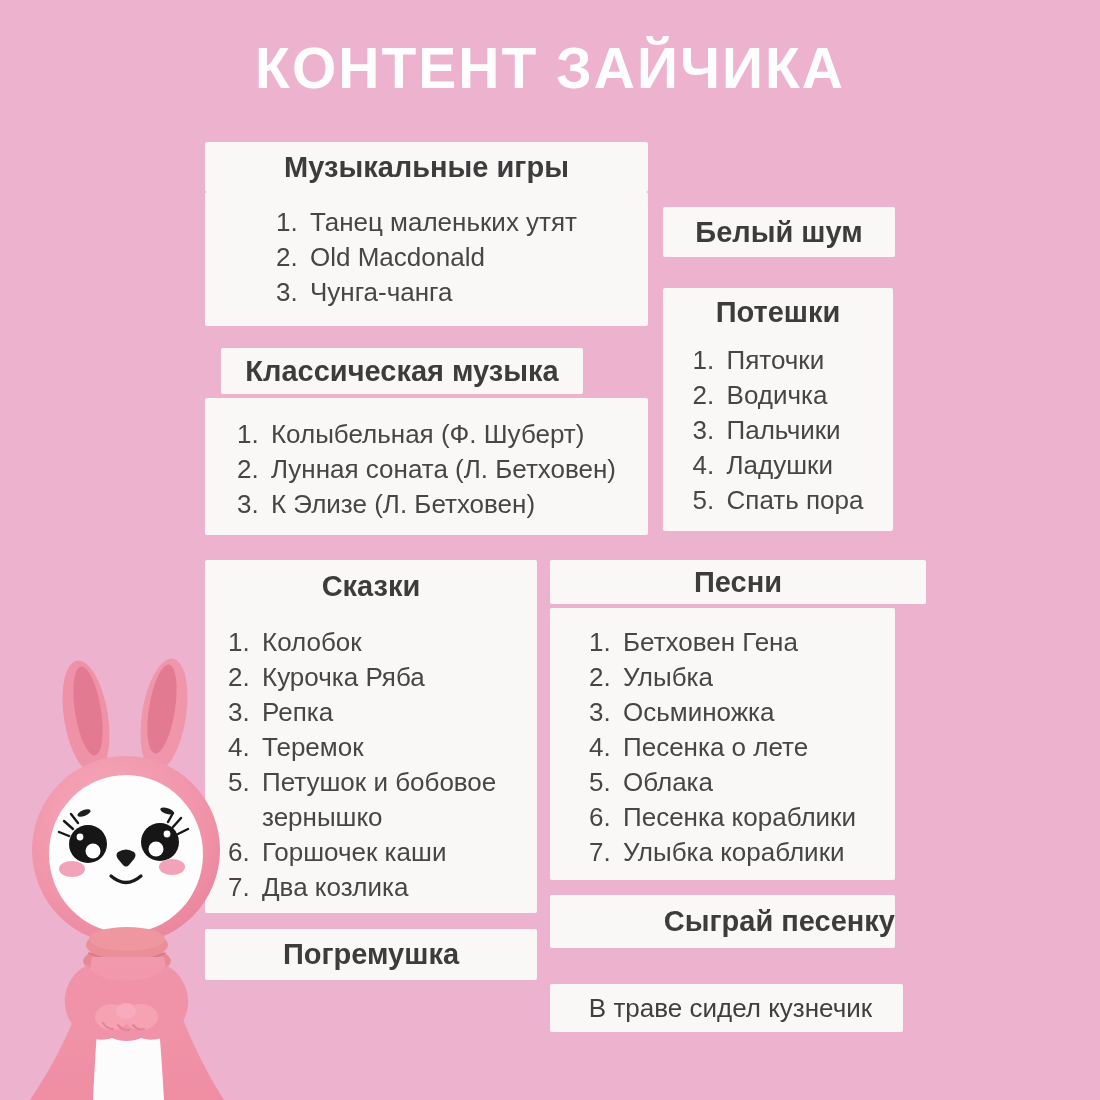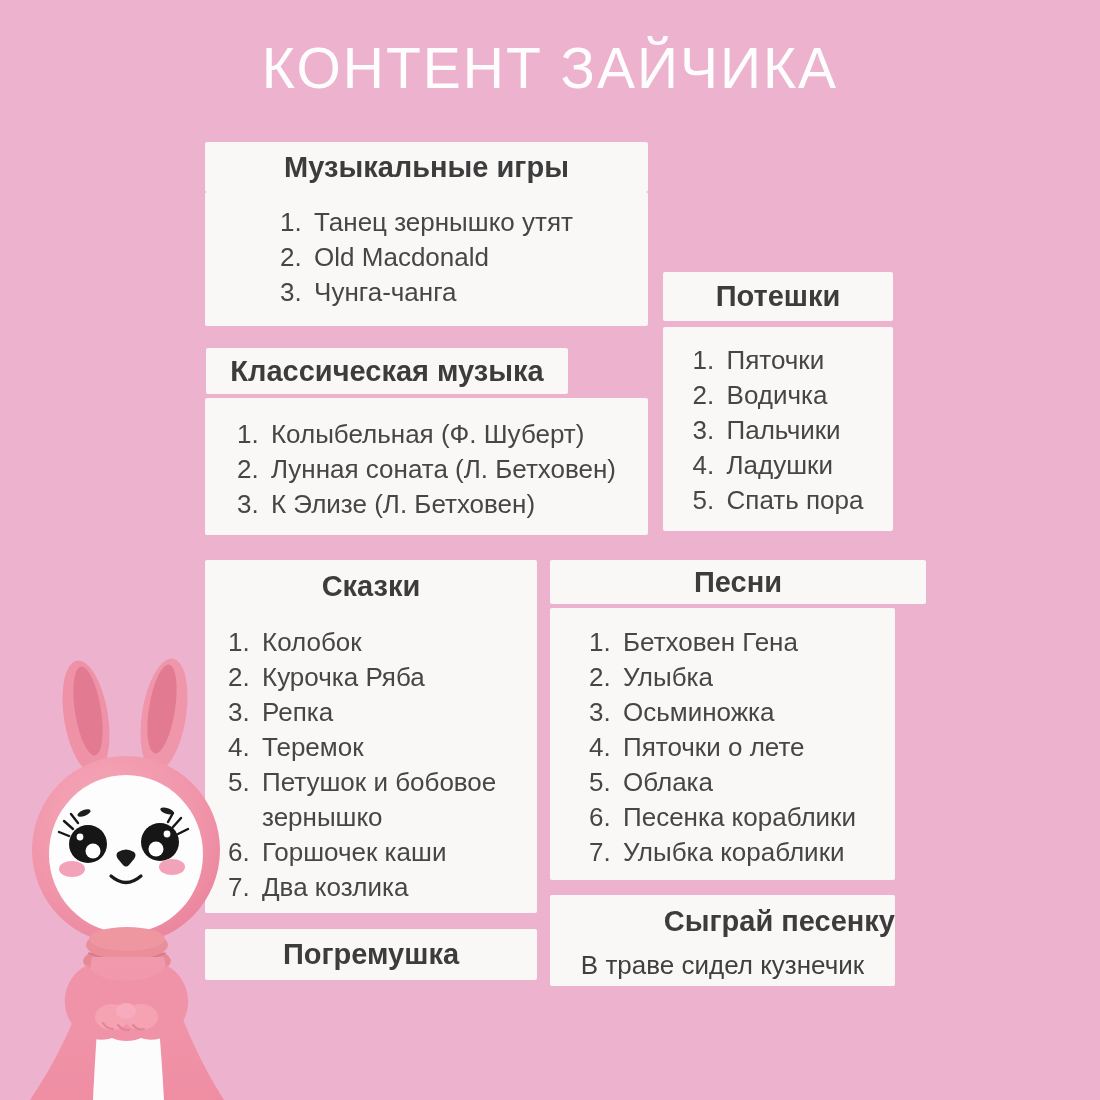--- a/index.html
+++ b/index.html
@@ -1,21 +1,21 @@
 <!DOCTYPE html>
 <html lang="ru"><head>
 <meta charset="utf-8">
 <style>
   html,body{margin:0;padding:0;}
   body{font-family:"Liberation Sans","DejaVu Sans",sans-serif;}
   #stage{position:relative;width:1100px;height:1100px;background:#edb2cd;overflow:hidden;}
 
   .page-title{
     position:absolute;top:36px;left:0;width:1100px;height:64px;
-    text-align:center;font-size:57px;font-weight:400;letter-spacing:2px;
+    text-align:center;font-size:57px;font-weight:700;letter-spacing:2px;
     color:#fdfdfe;line-height:64px;
   }
 
   .hdr{
     position:absolute;background:#faf8f7;border-radius:2px;
     display:flex;align-items:center;justify-content:center;
     font-size:29px;font-weight:700;color:#3c3c3c;
   }
   .bod{
     position:absolute;background:#faf8f7;border-radius:2px;
@@ -25,67 +25,70 @@
   .bod ol{list-style:none;margin:0;padding:0;display:inline-block;}
   .bod li{display:flex;font-size:26px;line-height:35px;white-space:nowrap;color:#464646;}
   .bod li .num{flex:none;width:34px;}
   .single-line{font-size:26px;align-items:center;color:#3f3f3f;}
 
   
   #mg-header      {left:205px;top:142px;width:443px;height:50px;}
   #mg-body        {left:205px;top:192px;width:443px;height:134px;}
   #mg-body ol     {padding-top:13px;}
   #wn-header      {left:663px;top:207px;width:232px;height:50px;}
-  #pt-header      {left:663px;top:272px;width:230px;height:49px;text-align:right;}
+  #pt-header      {left:663px;top:288px;width:230px;height:49px;text-align:right;}
   #pt-body        {left:663px;top:327px;width:230px;height:204px;}
   #pt-body ol     {padding-top:16px;}
-  #cm-header      {left:206px;top:348px;width:362px;height:46px;}
+  #cm-header      {left:221px;top:348px;width:362px;height:46px;}
   #cm-body        {left:205px;top:398px;width:443px;height:137px;}
   #cm-body ol     {padding-top:19px;}
   #ft-header      {left:205px;top:560px;width:332px;height:52px;}
   #ft-body        {left:205px;top:608px;width:332px;height:305px;}
   #ft-body ol     {padding-top:17px;}
   #ft-body li     {white-space:normal;}
   #ft-body li .txt{max-width:252px;}
   #sg-header      {left:550px;top:560px;width:376px;height:44px;}
   #sg-body        {left:550px;top:608px;width:345px;height:272px;}
   #sg-body ol     {padding-top:17px;}
   #rt-header      {left:205px;top:929px;width:332px;height:51px;}
   #ps-header      {left:550px;top:895px;width:345px;height:53px;justify-content:flex-end;}
-  #ps-body        {left:550px;top:944px;width:345px;height:42px;}
+  #ps-body        {left:550px;top:984px;width:345px;height:48px;padding-left:8px;}
 
   #bunny{position:absolute;left:0;top:645px;width:245px;height:455px;z-index:5;}
 </style>
 </head>
 <body>
 
 <div id="stage">
 
   <div class="page-title">КОНТЕНТ ЗАЙЧИКА</div>
 
   <div class="hdr" id="mg-header">
     <span>Музыкальные игры</span>
   </div>
   <div class="bod" id="mg-body">
     <ol>
         <li>
           <span class="num">1.</span>
-          <span class="txt">Танец зернышко утят</span>
+          <span class="txt">Танец маленьких утят</span>
         </li>
         <li>
           <span class="num">2.</span>
           <span class="txt">Old Macdonald</span>
         </li>
         <li>
           <span class="num">3.</span>
           <span class="txt">Чунга-чанга</span>
         </li>
       </ol>
   </div>
 
+  <div class="hdr" id="wn-header">
+    <span>Белый шум</span>
+  </div>
 
   <div class="hdr" id="pt-header">
     <span>Потешки</span>
   </div>
   <div class="bod" id="pt-body">
     <ol>
         <li>
           <span class="num">1.</span>
           <span class="txt">Пяточки</span>
         </li>
@@ -176,21 +179,21 @@
         <li>
           <span class="num">2.</span>
           <span class="txt">Улыбка</span>
         </li>
         <li>
           <span class="num">3.</span>
           <span class="txt">Осьминожка</span>
         </li>
         <li>
           <span class="num">4.</span>
-          <span class="txt">Пяточки о лете</span>
+          <span class="txt">Песенка о лете</span>
         </li>
         <li>
           <span class="num">5.</span>
           <span class="txt">Облака</span>
         </li>
         <li>
           <span class="num">6.</span>
           <span class="txt">Песенка кораблики</span>
         </li>
         <li>

